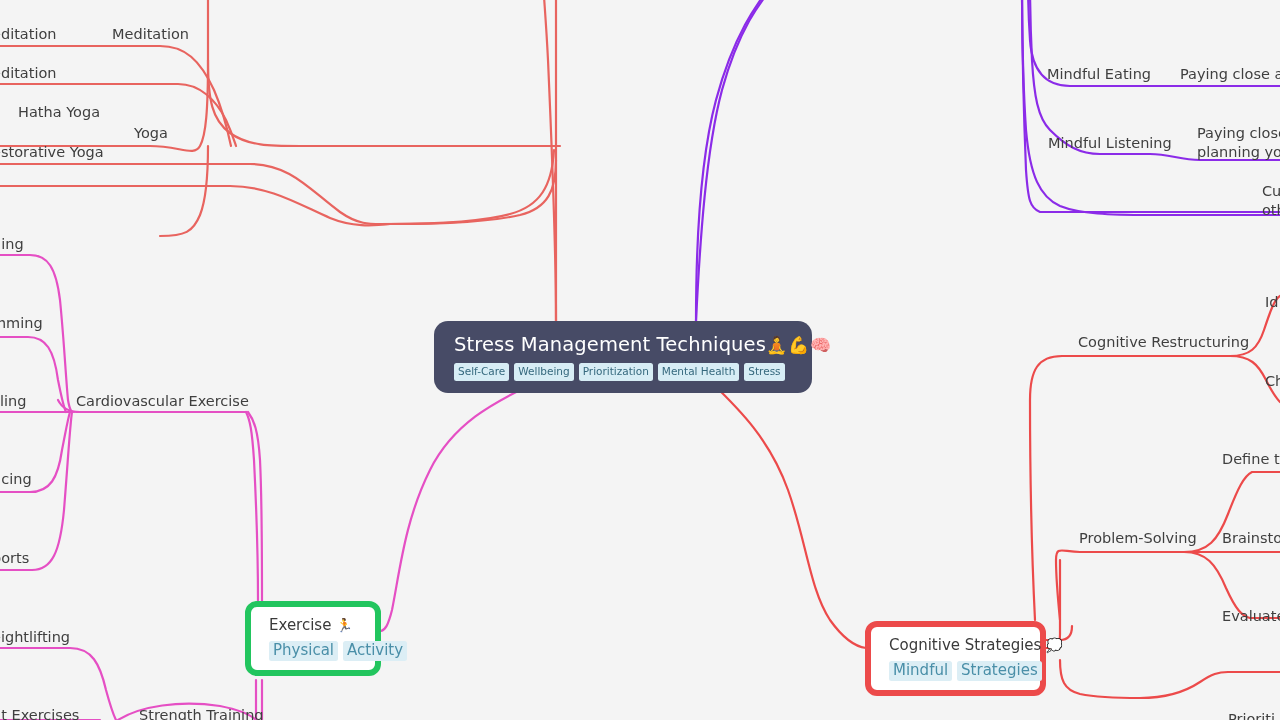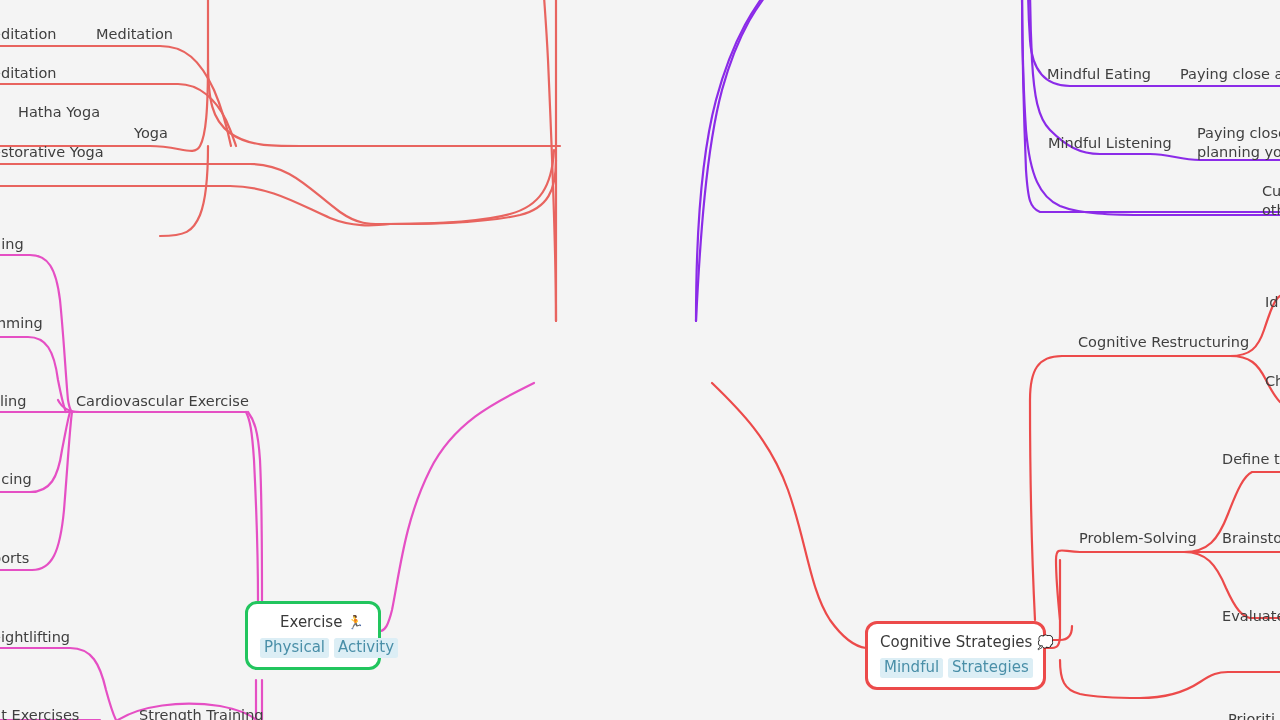--- a/index.html
+++ b/index.html
@@ -63,26 +63,25 @@
     line-height: 1;
     padding: 3px 4px 4px 4px;
     border-radius: 2.5px;
     white-space: nowrap;
   }
 
   
   .branch-node {
     position: absolute;
     background: #ffffff;
-    border: 3px solid #22c55e;
+    border: 6px solid #22c55e;
     border-radius: 12px;
-    padding: 10px 14px 9px 12px;
+    padding: 10px 14px 9px 18px;
     box-sizing: border-box;
     z-index: 18;
-    text-align: right;
   }
   .branch-node .b-title {
     color: #3a3a3a;
     font-size: 15px;
     line-height: 1.1;
     white-space: nowrap;
   }
   .branch-node .b-title .emo { font-size: 13.5px; }
   .branch-node .tag-row { margin-top: 7px; }
   .branch-node .tag {
@@ -184,20 +183,32 @@
         <path d="M1184,552 C1208,552 1218,540 1228,514 C1238,488 1244,476 1252,472 L1280,472"></path>
         <path d="M1184,552 L1280,552"></path>
         <path d="M1184,552 C1206,552 1216,564 1226,588 C1236,610 1242,616 1250,618 L1280,618"></path>
 
         <path d="M1060,660 C1060,680 1064,690 1080,694 C1100,698 1120,698 1140,698 C1170,698 1188,690 1200,682 C1212,674 1218,672 1228,672 L1280,672"></path>
       </g>
 
     </g>
   </svg>
 
+  <div class="root-node">
+    <div class="root-title">
+      <span>Stress Management Techniques</span><span class="emo">🧘💪🧠</span>
+    </div>
+    <div class="tag-row">
+      <span class="tag">Self-Care</span>
+      <span class="tag">Wellbeing</span>
+      <span class="tag">Prioritization</span>
+      <span class="tag">Mental Health</span>
+      <span class="tag">Stress</span>
+    </div>
+  </div>
 
   <div class="branch-node" id="node-exercise">
     <div class="b-title">
       <span>Exercise</span>
       <span class="emo">🏃</span>
     </div>
     <div class="tag-row">
       <span class="tag">Physical</span>
       <span class="tag">Activity</span>
     </div>
@@ -207,21 +218,21 @@
     <div class="b-title">
       <span>Cognitive Strategies</span>
       <span class="emo">💭</span>
     </div>
     <div class="tag-row">
       <span class="tag">Mindful</span>
       <span class="tag">Strategies</span>
     </div>
   </div>
 
-  <div class="label" style="left:96px; top:25px;text-align:right;">Meditation</div>
+  <div class="label" style="left:112px; top:25px;text-align:right;">Meditation</div>
   <div class="label" style="left:-8px; top:25px;">editation</div>
   <div class="label" style="left:-8px; top:64px;">editation</div>
   <div class="label" style="left:134px; top:124px;">Yoga</div>
   <div class="label" style="left:18px; top:103px;">Hatha Yoga</div>
   <div class="label" style="left:-8px; top:143px;">estorative Yoga</div>
 
   <div class="label" style="left:1047px; top:65px;">Mindful Eating</div>
   <div class="label" style="left:1180px; top:65px;">Paying close atte</div>
   <div class="label" style="left:1048px; top:134px;">Mindful Listening</div>
   <div class="label" style="left:1197px; top:124px;">Paying close a</div>

